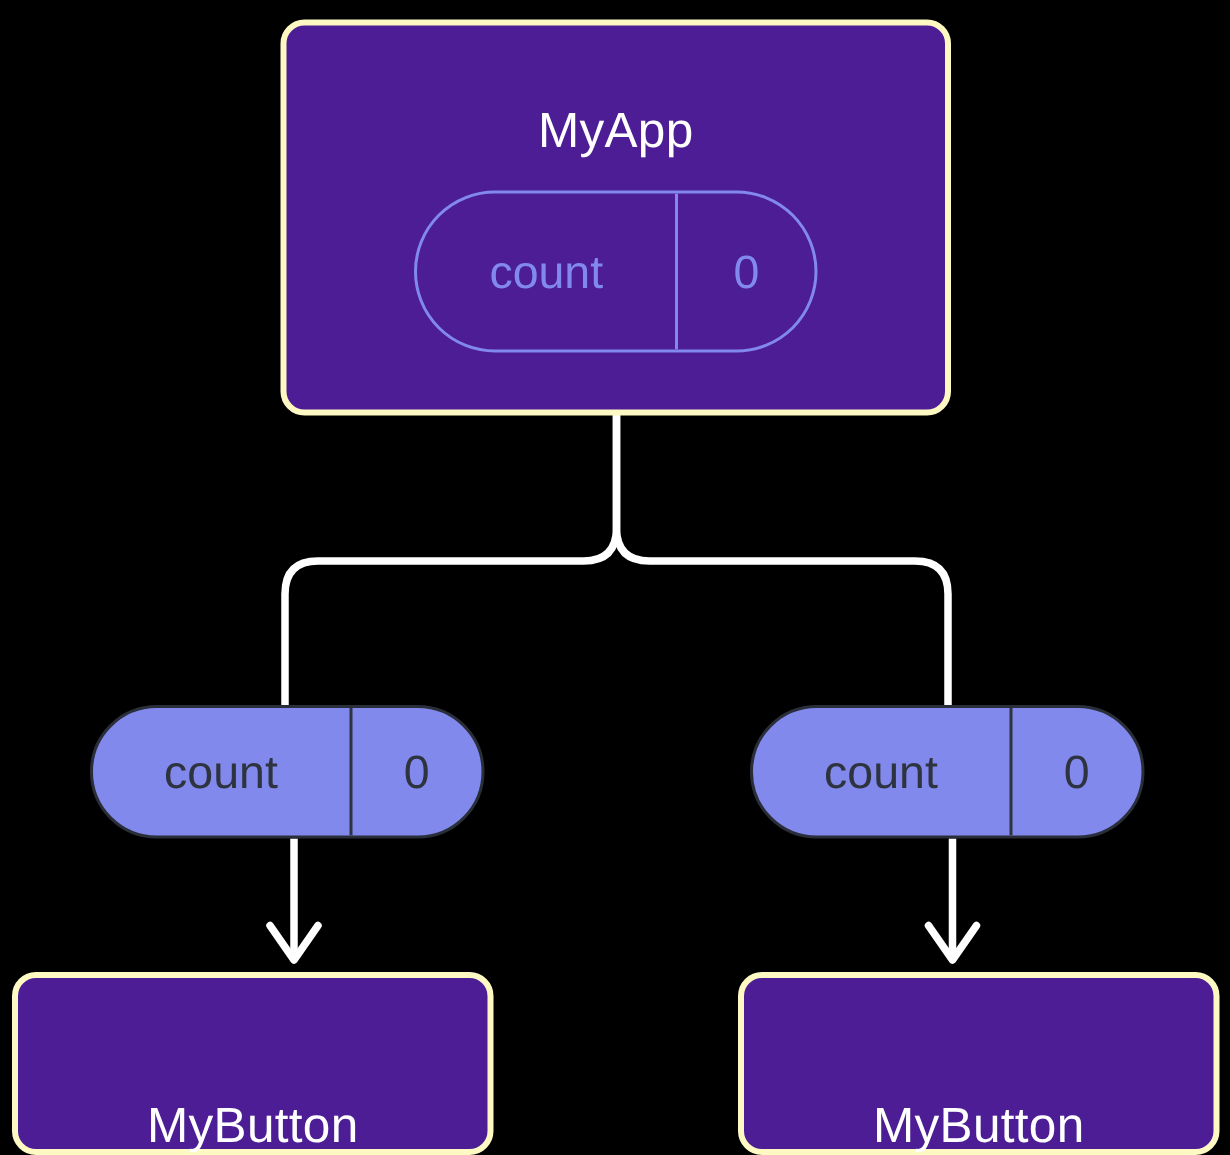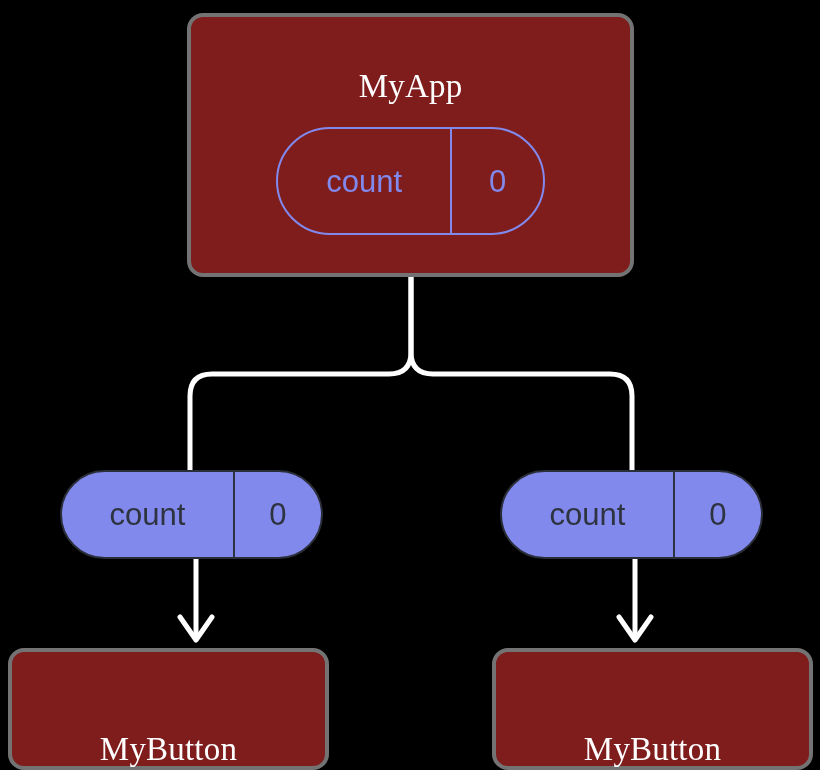--- a/index.html
+++ b/index.html
@@ -26,27 +26,26 @@
     left: 0; top: 0;
     width: 820px;
     height: 770px;
     pointer-events: none;
   }
 
   
   .component-box {
     position: absolute;
     box-sizing: border-box;
-    background: #7f1d1d;
-    border: 4px solid #737373;
+    background: #4c1d95;
+    border: 4px solid #fef9c3;
     border-radius: 16px;
     display: flex;
     flex-direction: column;
     align-items: center;
-    font-family: Liberation Serif, serif;
   }
   .component-title {
     color: #FFFFFF;
     font-size: 33px;
     font-weight: 400;
     letter-spacing: 0.2px;
     line-height: 1;
     white-space: nowrap;
   }
 

